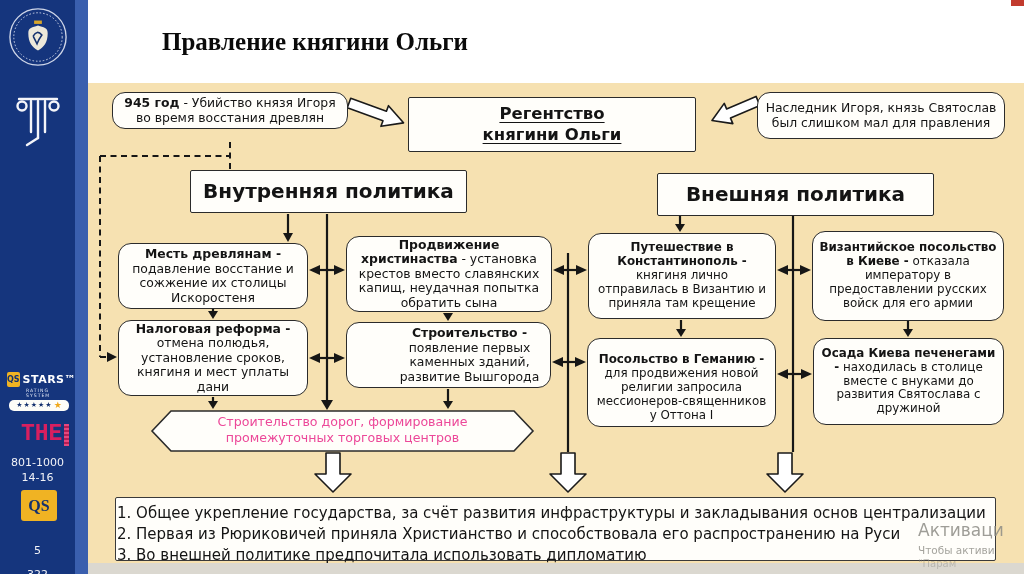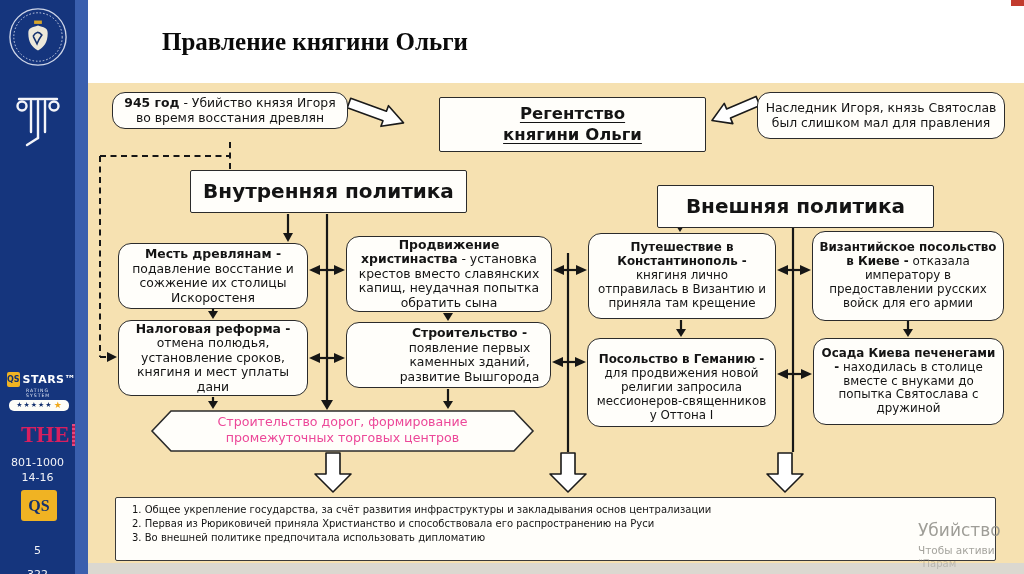--- a/index.html
+++ b/index.html
@@ -24,37 +24,37 @@
   .bx .lead{font-weight:bold;}
   .bx .body{display:inline;}
   .sq{border-radius:2px;}
   .hdr{font-weight:bold;font-size:20px;}
   .small{font-size:11.9px;}
   .regency{font-weight:bold;font-size:16.5px;line-height:1.25;}
   .regency span{display:block;text-decoration:underline;text-underline-offset:3px;}
   .hex-label{position:absolute;left:165px;top:414px;width:355px;text-align:center;
       font-size:12.6px;line-height:1.25;color:#ec4899;z-index:3;}
   .outcome{position:absolute;left:115px;top:497px;width:881px;height:64px;background:#fffefa;
-      border:1.5px solid #3a3a3a;border-radius:2px;box-sizing:border-box;padding:5px 8px 5px 16px;
-      font-size:10px;line-height:1.4;color:#141414;z-index:3;text-align:left;}
+      border:1.5px solid #3a3a3a;border-radius:2px;box-sizing:border-box;padding:5px 8px 5px 1px;
+      font-size:15px;line-height:1.4;color:#141414;z-index:3;text-align:left;}
   
   .seal{position:absolute;left:7px;top:6px;}
   .col-icon{position:absolute;left:14px;top:90px;}
   .qs-stars{position:absolute;left:7px;top:372px;width:66px;color:#fff;z-index:5;}
   .qs-stars .row1{display:flex;align-items:center;gap:3px;}
   .qs-mini{width:15px;height:15px;background:#f0b323;border-radius:2px;color:#14316e;
       font-weight:bold;font-size:8px;display:flex;align-items:center;justify-content:center;}
   .stars-word{font-weight:bold;font-size:11px;letter-spacing:.5px;}
   .rating-sys{font-size:4.6px;letter-spacing:1px;margin:1px 0 2px 19px;color:#dfe6f4;}
   .stars-pill{width:60px;height:11px;background:#fdfdf8;border-radius:5px;display:flex;
       align-items:center;justify-content:center;gap:1px;margin-left:2px;}
   .stars-pill .navy{color:#14316e;font-size:7px;letter-spacing:1px;line-height:1;}
   .stars-pill .gold{color:#f0a818;font-size:9px;line-height:1;}
   .the-logo{position:absolute;left:21px;top:424px;display:flex;align-items:flex-start;z-index:5;}
-  .the-txt{font-family:Liberation Serif, serif;font-weight:bold;font-size:23px;line-height:.95;
+  .the-txt{font-family:Liberation Mono, monospace;font-weight:bold;font-size:23px;line-height:.95;
       color:#d81f5f;letter-spacing:0;}
   .the-bar{width:5px;height:22px;margin-left:2px;background:repeating-linear-gradient(
       #e5487f 0 2px,#b41f54 2px 4px);}
   .side-num{position:absolute;width:75px;text-align:center;color:#f2f3f7;font-size:11px;z-index:5;}
   .qs-badge{position:absolute;left:21px;top:490px;width:36px;height:31px;background:#f0b323;
       border-radius:3px;color:#14316e;font-family:"Liberation Serif",serif;font-weight:bold;
       font-size:16px;display:flex;align-items:center;justify-content:center;z-index:5;}
   
   .watermark{position:absolute;left:918px;top:520px;z-index:8;color:#8e8d86;white-space:nowrap;}
   .watermark .w1{font-size:17px;opacity:.85;}
@@ -135,32 +135,32 @@
       <polygon points="326,453 340,453 340,474 351,474 333,492 315,474 326,474"></polygon>
       <polygon points="561,453 575,453 575,474 586,474 568,492 550,474 561,474"></polygon>
       <polygon points="778,453 792,453 792,474 803,474 785,492 767,474 778,474"></polygon>
     </g>
   </svg>
 
   <div class="bx" style="left:112px;top:92px;width:236px;height:37px;">
     <div><span class="lead">945 год</span>
     <span class="body">- Убийство князя Игоря во время восстания древлян</span></div>
   </div>
-  <div class="bx sq regency" style="left:408px;top:97px;width:267px;height:55px;margin-left:31px;">
+  <div class="bx sq regency" style="left:408px;top:97px;width:288px;height:55px;">
     <span>Регентство</span>
     <span>княгини Ольги</span>
   </div>
   <div class="bx" style="left:757px;top:92px;width:248px;height:47px;">
     <div><span class="body">Наследник Игоря, князь Святослав был слишком мал для правления</span></div>
   </div>
 
   <div class="bx sq hdr" style="left:190px;top:170px;width:277px;height:43px;">
     <span>Внутренняя политика</span>
   </div>
-  <div class="bx sq hdr" style="left:657px;top:185px;width:277px;height:43px;">
+  <div class="bx sq hdr" style="left:657px;top:173px;width:277px;height:43px;">
     <span>Внешняя политика</span>
   </div>
 
   <div class="bx" style="left:118px;top:243px;width:190px;height:66px;">
     <div><span class="lead">Месть древлянам -</span>
     <span class="body">подавление восстание и сожжение их столицы Искоростеня</span></div>
   </div>
   <div class="bx" style="left:118px;top:320px;width:190px;height:76px;">
     <div><span class="lead">Налоговая реформа -</span>
     <span class="body">отмена полюдья, установление сроков, княгиня и мест уплаты дани</span></div>
@@ -183,21 +183,21 @@
   <div class="bx small" style="left:587px;top:338px;width:189px;height:89px;justify-content:flex-end;">
     <div><span class="lead">Посольство в Геманию -</span>
     <span class="body">для продвижения новой религии запросила мессионеров-священников у Оттона I</span></div>
   </div>
   <div class="bx small" style="left:812px;top:231px;width:192px;height:90px;">
     <div><span class="lead">Византийское посольство в Киеве -</span>
     <span class="body">отказала императору в предоставлении русских войск для его армии</span></div>
   </div>
   <div class="bx small" style="left:813px;top:338px;width:191px;height:87px;">
     <div><span class="lead">Осада Киева печенегами -</span>
-    <span class="body">находилась в столице вместе с внуками до попытка Святослава с дружиной</span></div>
+    <span class="body">находилась в столице вместе с внуками до развития Святослава с дружиной</span></div>
   </div>
 
   <div class="outcome">
     <div>1. Общее укрепление государства, за счёт развития инфраструктуры и закладывания основ централизации</div>
     <div>2. Первая из Рюриковичей приняла Христианство и способствовала его распространению на Руси</div>
     <div>3. Во внешней политике предпочитала использовать дипломатию</div>
   </div>
 
   <div class="sidebar">
     <svg class="seal" width="62" height="62" viewBox="0 0 64 64">
@@ -235,18 +235,18 @@
     </div>
     <div class="side-num" style="top:456px;">801-1000</div>
     <div class="side-num" style="top:471px;">14-16</div>
     <div class="qs-badge">QS</div>
     <div class="side-num" style="top:528px;margin-top:40px;">322</div>
     <div class="side-num" style="top:544px;">5</div>
   </div>
   <div class="sidebar-strip"></div>
 
   <div class="watermark">
-    <div class="w1">Убийство</div>
+    <div class="w1">Активаци</div>
     <div class="w2">Чтобы активи</div>
     <div class="w3">"Парам</div>
   </div>
 
 </div>
 
 </body></html>

